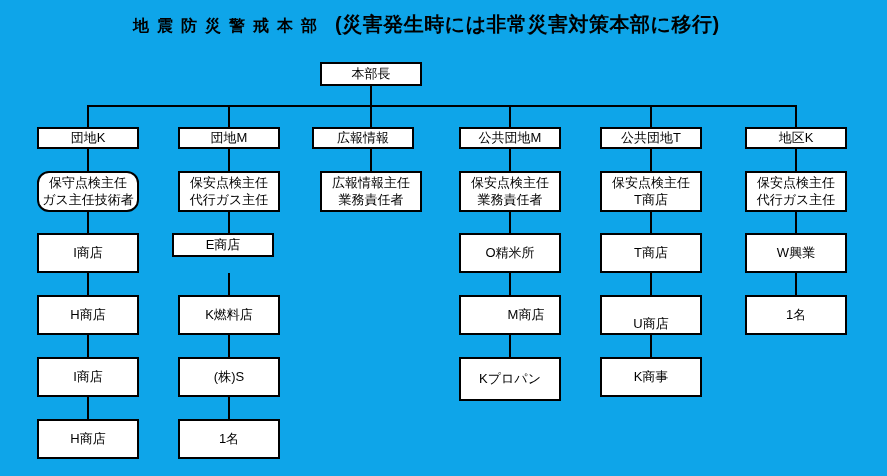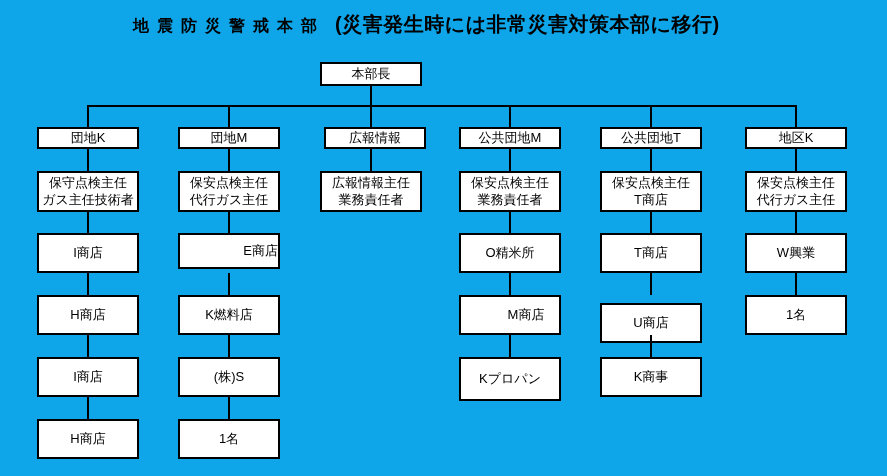--- a/index.html
+++ b/index.html
@@ -66,21 +66,21 @@
       <div class="node" style="left: 320px; top: 62px; width: 102px; height: 24px;">
         <div>本部長</div>
       </div>
       <div class="line" style="left: 370px; top: 86px; width: 2px; height: 21px;"></div>
       <div class="line" style="left: 87px; top: 105px; width: 710px; height: 2px;"></div>
       <div class="line" style="left: 87px; top: 105px; width: 2px; height: 22px;"></div>
       <div class="node" style="left: 37px; top: 127px; width: 102px; height: 22px;">
         <div>団地K</div>
       </div>
       <div class="line" style="left: 87px; top: 149px; width: 2px; height: 22px;"></div>
-      <div class="node" style="left: 37px; top: 171px; width: 102px; height: 41px;">
+      <div class="node" style="left: 37px; top: 171px; width: 102px; height: 41px; border-radius: 12px;">
         <div>保守点検主任</div>
         <div>ガス主任技術者</div>
       </div>
       <div class="line" style="left: 87px; top: 212px; width: 2px; height: 21px;"></div>
       <div class="node" style="left: 37px; top: 233px; width: 102px; height: 40px;">
         <div>I商店</div>
       </div>
       <div class="line" style="left: 87px; top: 273px; width: 2px; height: 22px;"></div>
       <div class="node" style="left: 37px; top: 295px; width: 102px; height: 40px;">
         <div>H商店</div>
@@ -96,37 +96,37 @@
       <div class="line" style="left: 228px; top: 105px; width: 2px; height: 22px;"></div>
       <div class="node" style="left: 178px; top: 127px; width: 102px; height: 22px;">
         <div>団地M</div>
       </div>
       <div class="line" style="left: 228px; top: 149px; width: 2px; height: 22px;"></div>
       <div class="node" style="left: 178px; top: 171px; width: 102px; height: 41px;">
         <div>保安点検主任</div>
         <div>代行ガス主任</div>
       </div>
       <div class="line" style="left: 228px; top: 212px; width: 2px; height: 21px;"></div>
-      <div class="node" style="left: 178px; top: 233px; width: 102px; height: 36px; align-items: flex-end;">
+      <div class="node" style="left: 172px; top: 233px; width: 102px; height: 24px;">
         <div>E商店</div>
       </div>
       <div class="line" style="left: 228px; top: 273px; width: 2px; height: 22px;"></div>
       <div class="node" style="left: 178px; top: 295px; width: 102px; height: 40px;">
         <div>K燃料店</div>
       </div>
       <div class="line" style="left: 228px; top: 335px; width: 2px; height: 22px;"></div>
       <div class="node" style="left: 178px; top: 357px; width: 102px; height: 40px;">
         <div>(株)S</div>
       </div>
       <div class="line" style="left: 228px; top: 397px; width: 2px; height: 22px;"></div>
       <div class="node" style="left: 178px; top: 419px; width: 102px; height: 40px;">
         <div>1名</div>
       </div>
       <div class="line" style="left: 370px; top: 105px; width: 2px; height: 22px;"></div>
-      <div class="node" style="left: 324px; top: 127px; width: 102px; height: 22px;">
+      <div class="node" style="left: 312px; top: 127px; width: 102px; height: 22px;">
         <div>広報情報</div>
       </div>
       <div class="line" style="left: 370px; top: 149px; width: 2px; height: 22px;"></div>
       <div class="node" style="left: 320px; top: 171px; width: 102px; height: 41px;">
         <div>広報情報主任</div>
         <div>業務責任者</div>
       </div>
       <div class="line" style="left: 509px; top: 105px; width: 2px; height: 22px;"></div>
       <div class="node" style="left: 459px; top: 127px; width: 102px; height: 22px;">
         <div>公共団地M</div>
@@ -155,21 +155,21 @@
       <div class="line" style="left: 650px; top: 149px; width: 2px; height: 22px;"></div>
       <div class="node" style="left: 600px; top: 171px; width: 102px; height: 41px;">
         <div>保安点検主任</div>
         <div>T商店</div>
       </div>
       <div class="line" style="left: 650px; top: 212px; width: 2px; height: 21px;"></div>
       <div class="node" style="left: 600px; top: 233px; width: 102px; height: 40px;">
         <div>T商店</div>
       </div>
       <div class="line" style="left: 650px; top: 273px; width: 2px; height: 22px;"></div>
-      <div class="node" style="left: 600px; top: 303px; width: 102px; height: 40px;">
+      <div class="node" style="left: 600px; top: 295px; width: 102px; height: 40px; justify-content: flex-end;">
         <div>U商店</div>
       </div>
       <div class="line" style="left: 650px; top: 335px; width: 2px; height: 22px;"></div>
       <div class="node" style="left: 600px; top: 357px; width: 102px; height: 40px;">
         <div>K商事</div>
       </div>
       <div class="line" style="left: 795px; top: 105px; width: 2px; height: 22px;"></div>
       <div class="node" style="left: 745px; top: 127px; width: 102px; height: 22px;">
         <div>地区K</div>
       </div>

